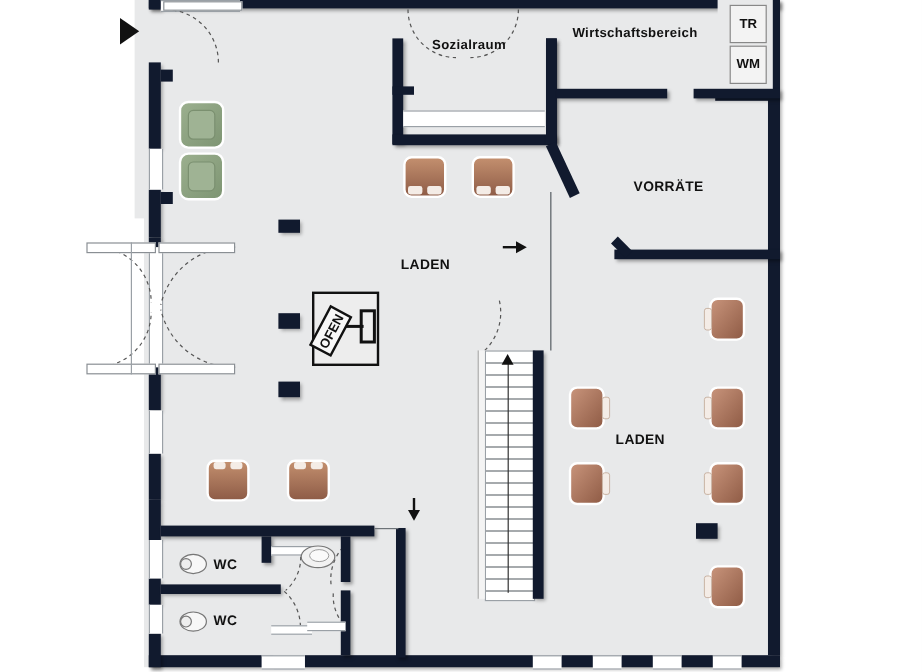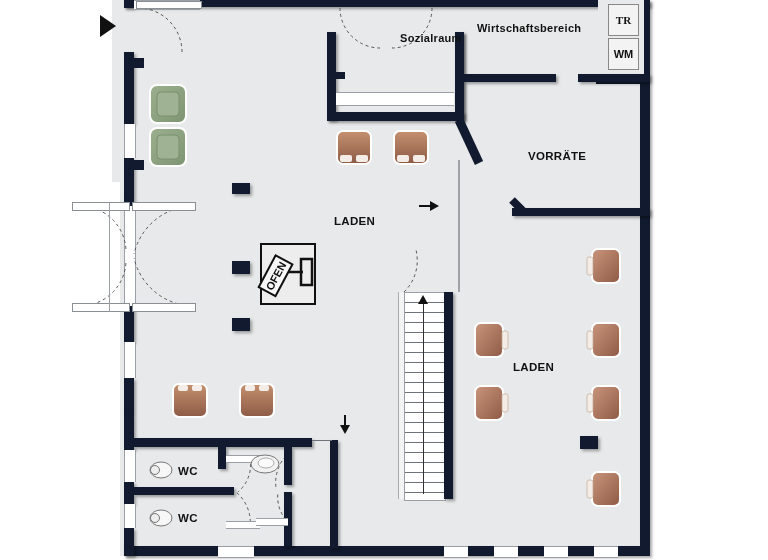--- a/index.html
+++ b/index.html
@@ -60,21 +60,21 @@
   <div class="win" style="left:444px;top:546px;width:24px;height:10px;"></div>
   <div class="win" style="left:494px;top:546px;width:24px;height:10px;"></div>
   <div class="win" style="left:544px;top:546px;width:24px;height:10px;"></div>
   <div class="win" style="left:594px;top:546px;width:24px;height:10px;"></div>
 
   <div class="win" style="left:134px;top:0;width:66px;height:8px;"></div>
 
   <div class="floor" style="left:598px;top:0;width:46px;height:76px;"></div>
   <div class="wall" style="left:596px;top:76px;width:54px;height:8px;"></div>
 
-  <div class="box" style="left:608px;top:4px;width:29px;height:30px;font-family:Liberation Serif, serif;">
+  <div class="box" style="left:608px;top:4px;width:29px;height:30px;">
     <span>TR</span>
   </div>
   <div class="box" style="left:608px;top:38px;width:29px;height:30px;">
     <span>WM</span>
   </div>
 
   <div class="wall shadow" style="left:327px;top:32px;width:9px;height:88px;"></div>
   <div class="wall shadow" style="left:455px;top:32px;width:9px;height:88px;"></div>
   <div class="wall shadow" style="left:327px;top:112px;width:137px;height:9px;"></div>
   <div class="wall" style="left:327px;top:72px;width:18px;height:7px;"></div>
@@ -264,21 +264,21 @@
     </g>
     <g>
       <line x1="345" y1="415" x2="345" y2="428" stroke="#111" stroke-width="2"></line>
       <polygon points="345,434 340,425 350,425" fill="#111"></polygon>
     </g>
     <g>
       <polygon points="423,295 418,304 428,304" fill="#111"></polygon>
     </g>
   </svg>
 
-  <div class="lbl mid" style="left:360px;top:32px;margin-left:40px;">Sozialraum</div>
+  <div class="lbl mid" style="left:360px;top:32px;">Sozialraum</div>
   <div class="lbl mid" style="left:477px;top:22px;">Wirtschaftsbereich</div>
   <div class="lbl big" style="left:528px;top:150px;">VORRÄTE</div>
   <div class="lbl big" style="left:334px;top:215px;">LADEN</div>
   <div class="lbl big" style="left:513px;top:361px;">LADEN</div>
   <div class="lbl big" style="left:178px;top:465px;">WC</div>
   <div class="lbl big" style="left:178px;top:512px;">WC</div>
 
 </div>
 
 </body></html>

